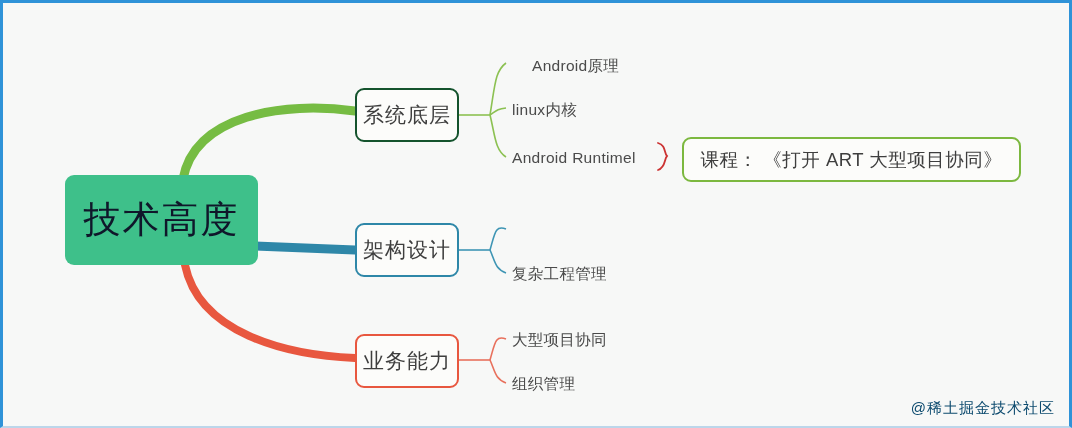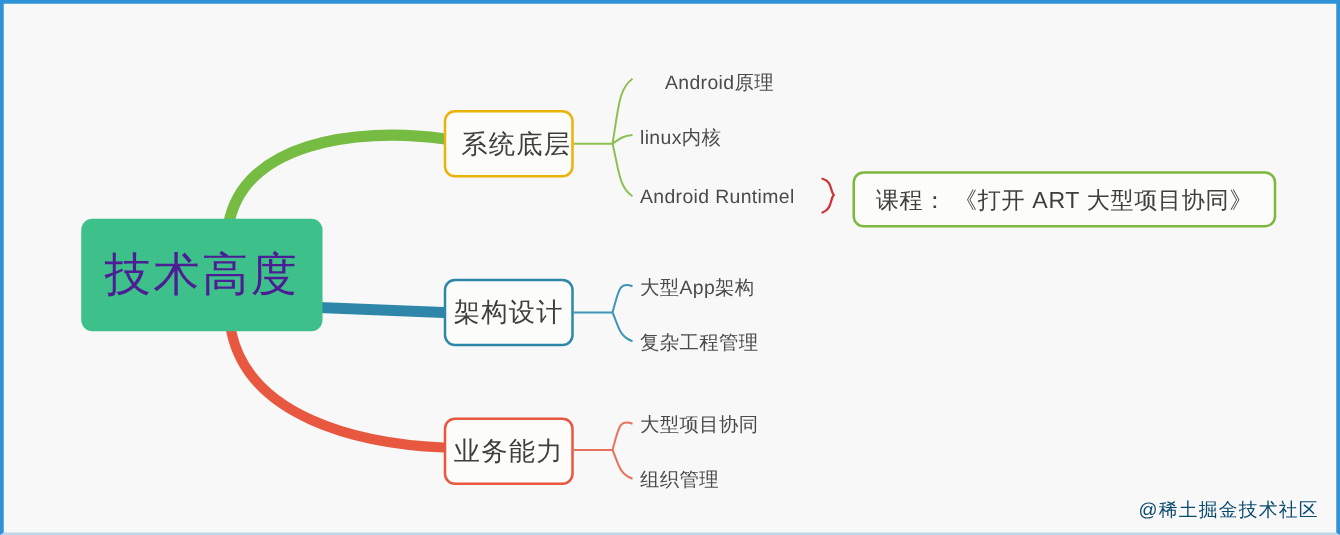--- a/index.html
+++ b/index.html
@@ -36,21 +36,21 @@
     width: 193px;
     height: 90px;
     border-radius: 9px;
     background: #3ec08a;
     display: flex;
     align-items: center;
     justify-content: center;
     z-index: 4;
   }
   .root-label {
-    color: #4c1d95;
+    color: #0f172a;
     font-size: 37px;
     letter-spacing: 2px;
     font-weight: 400;
     white-space: nowrap;
   }
   
   .branch-node {
     position: absolute;
     height: 54px;
     border-radius: 9px;
@@ -64,22 +64,21 @@
   .branch-label {
     font-size: 21px;
     color: #3e3e3e;
     white-space: nowrap;
     letter-spacing: 1px;
   }
   #branch-0 {
     left: 352px;
     top: 85px;
     width: 104px;
-    border: 2px solid #eab308;
-    justify-content: flex-end;
+    border: 2px solid #14532d;
   }
   #branch-1 {
     left: 352px;
     top: 220px;
     width: 104px;
     border: 2px solid #2e87a8;
   }
   #branch-2 {
     left: 352px;
     top: 331px;
@@ -169,21 +168,20 @@
     <span class="branch-label">架构设计</span>
   </div>
   <div class="branch-node" id="branch-2">
     <span class="branch-label">业务能力</span>
   </div>
 
   <div class="leaf-label" style="left:492px; top:53px;margin-left:37px;">Android原理</div>
   <div class="leaf-label" style="left:509px; top:97px;">linux内核</div>
   <div class="leaf-label" style="left:509px; top:146px;">Android Runtimel</div>
 
-  <div class="leaf-label" style="left:509px; top:217px;">大型App架构</div>
   <div class="leaf-label" style="left:509px; top:261px;">复杂工程管理</div>
 
   <div class="leaf-label" style="left:509px; top:327px;">大型项目协同</div>
   <div class="leaf-label" style="left:509px; top:371px;">组织管理</div>
 
   <div class="callout-box">
     <span class="callout-label">课程： 《打开 ART 大型项目协同》</span>
   </div>
 
   <div class="watermark">@稀土掘金技术社区</div>

